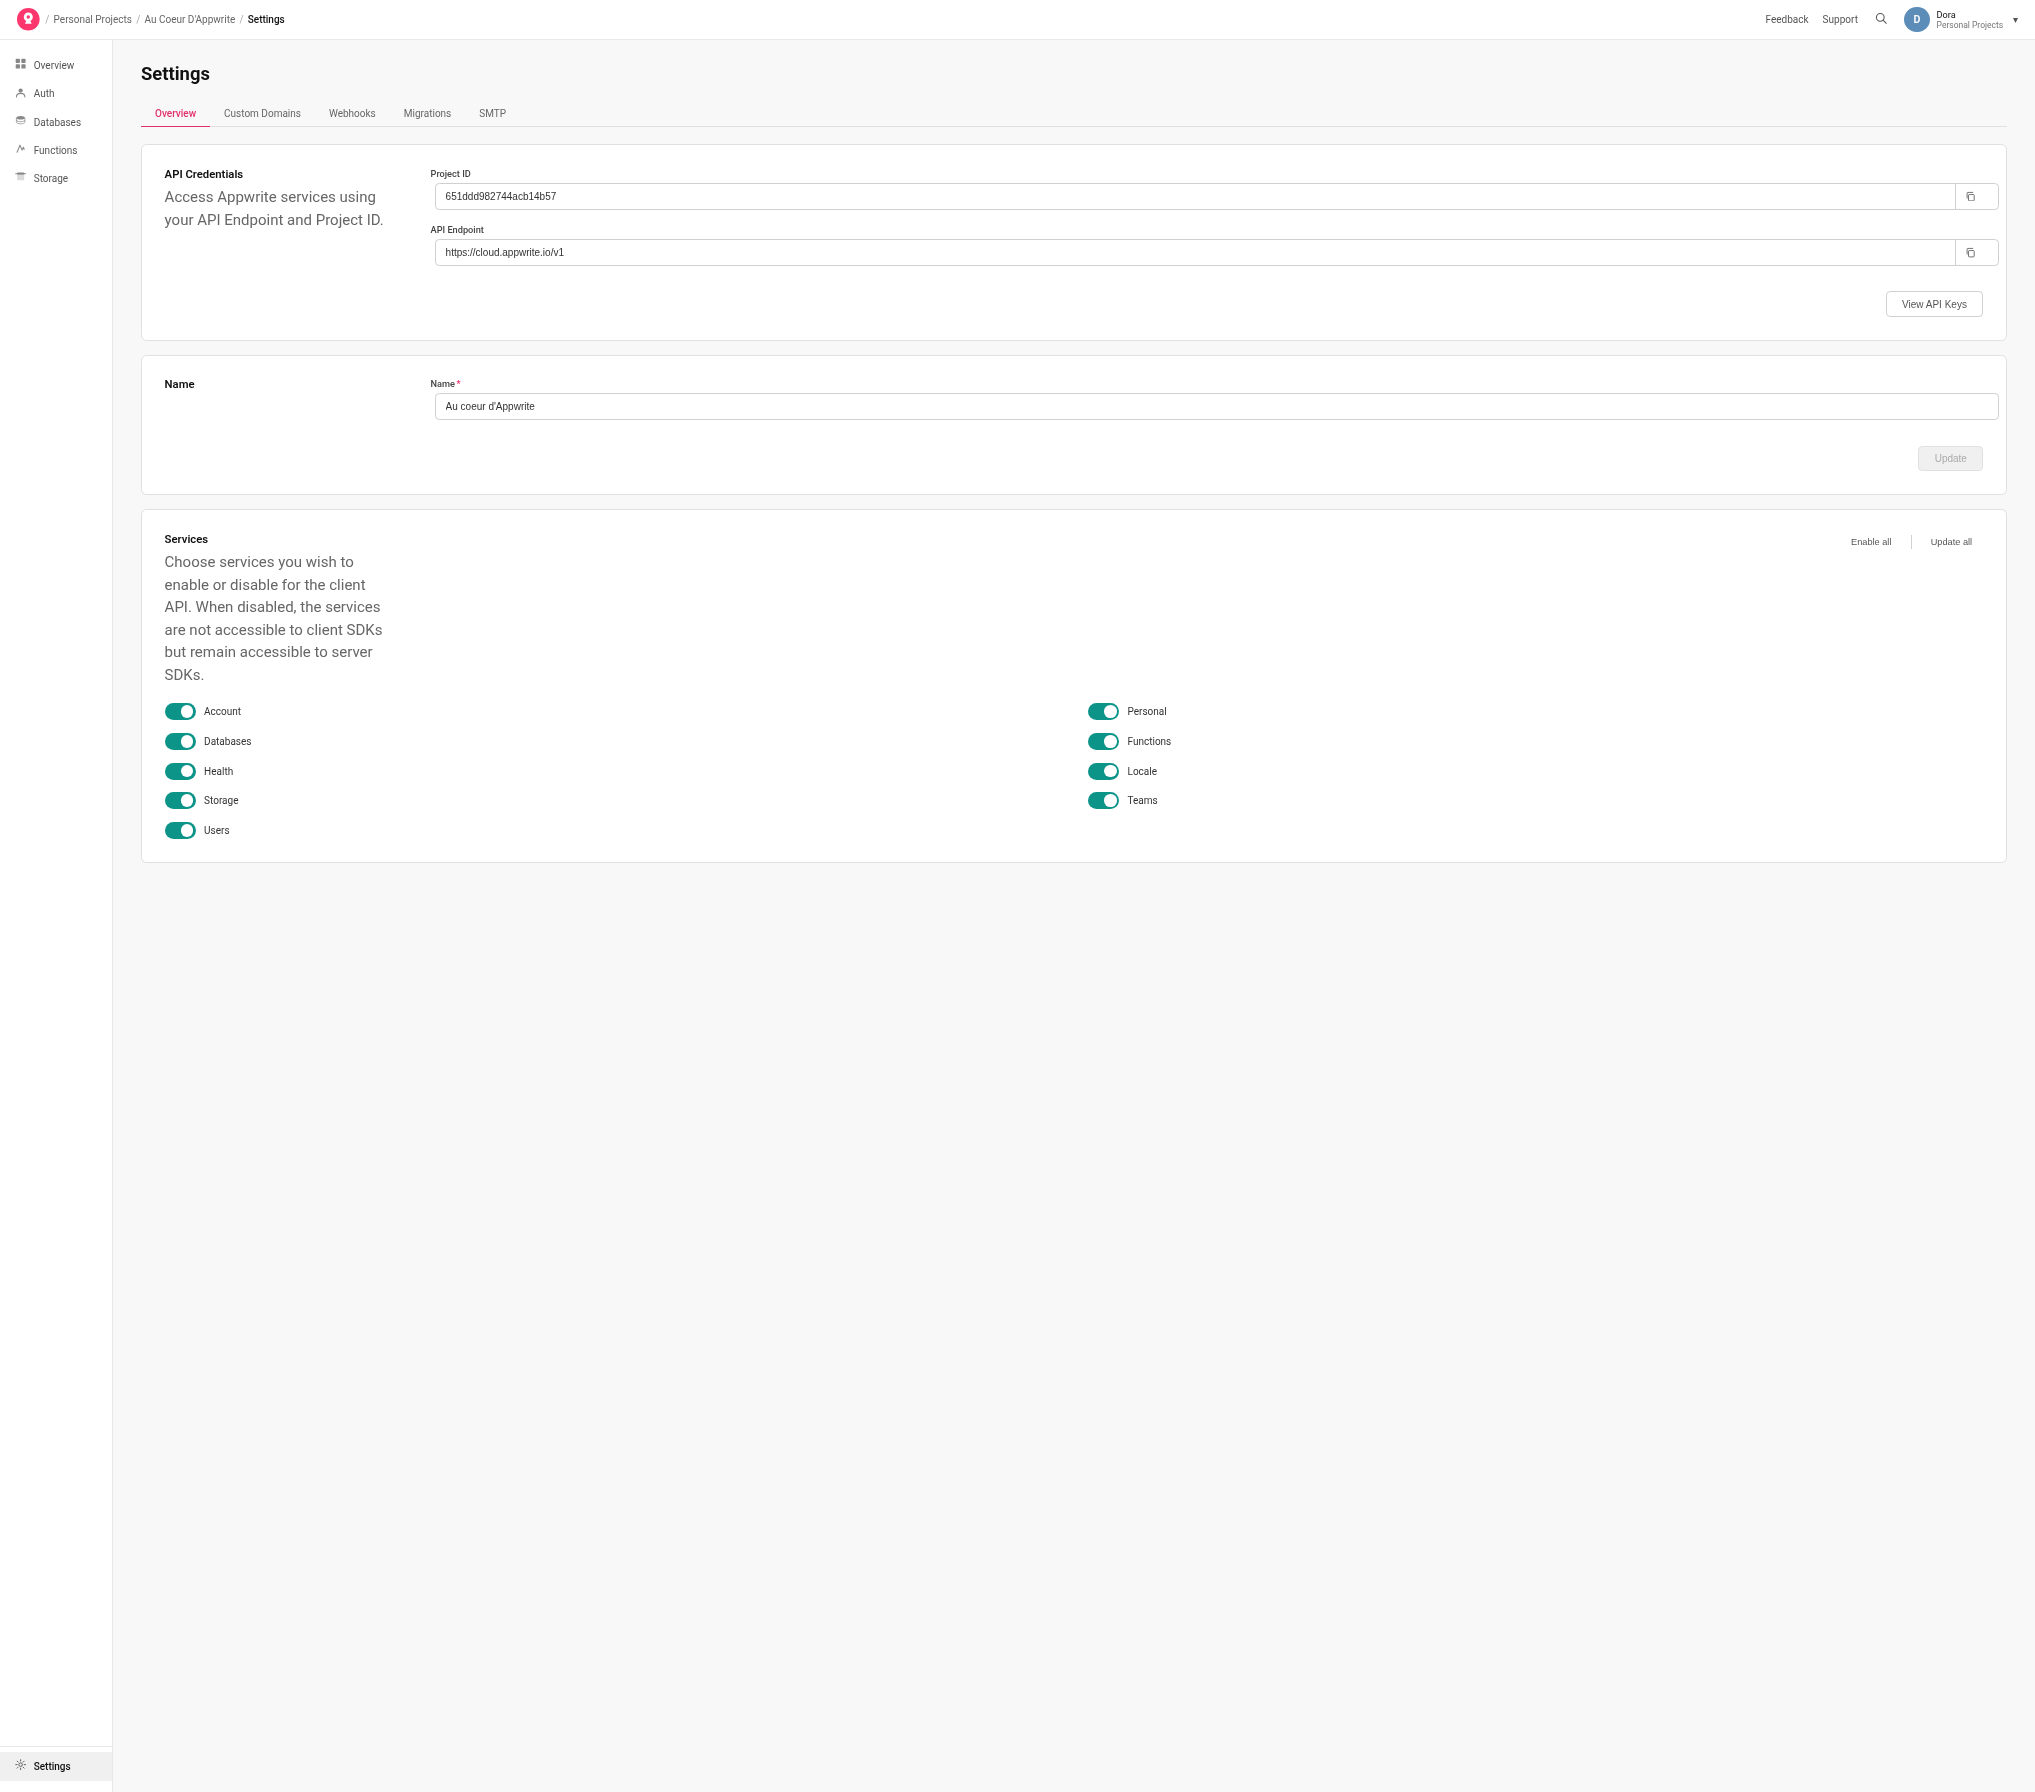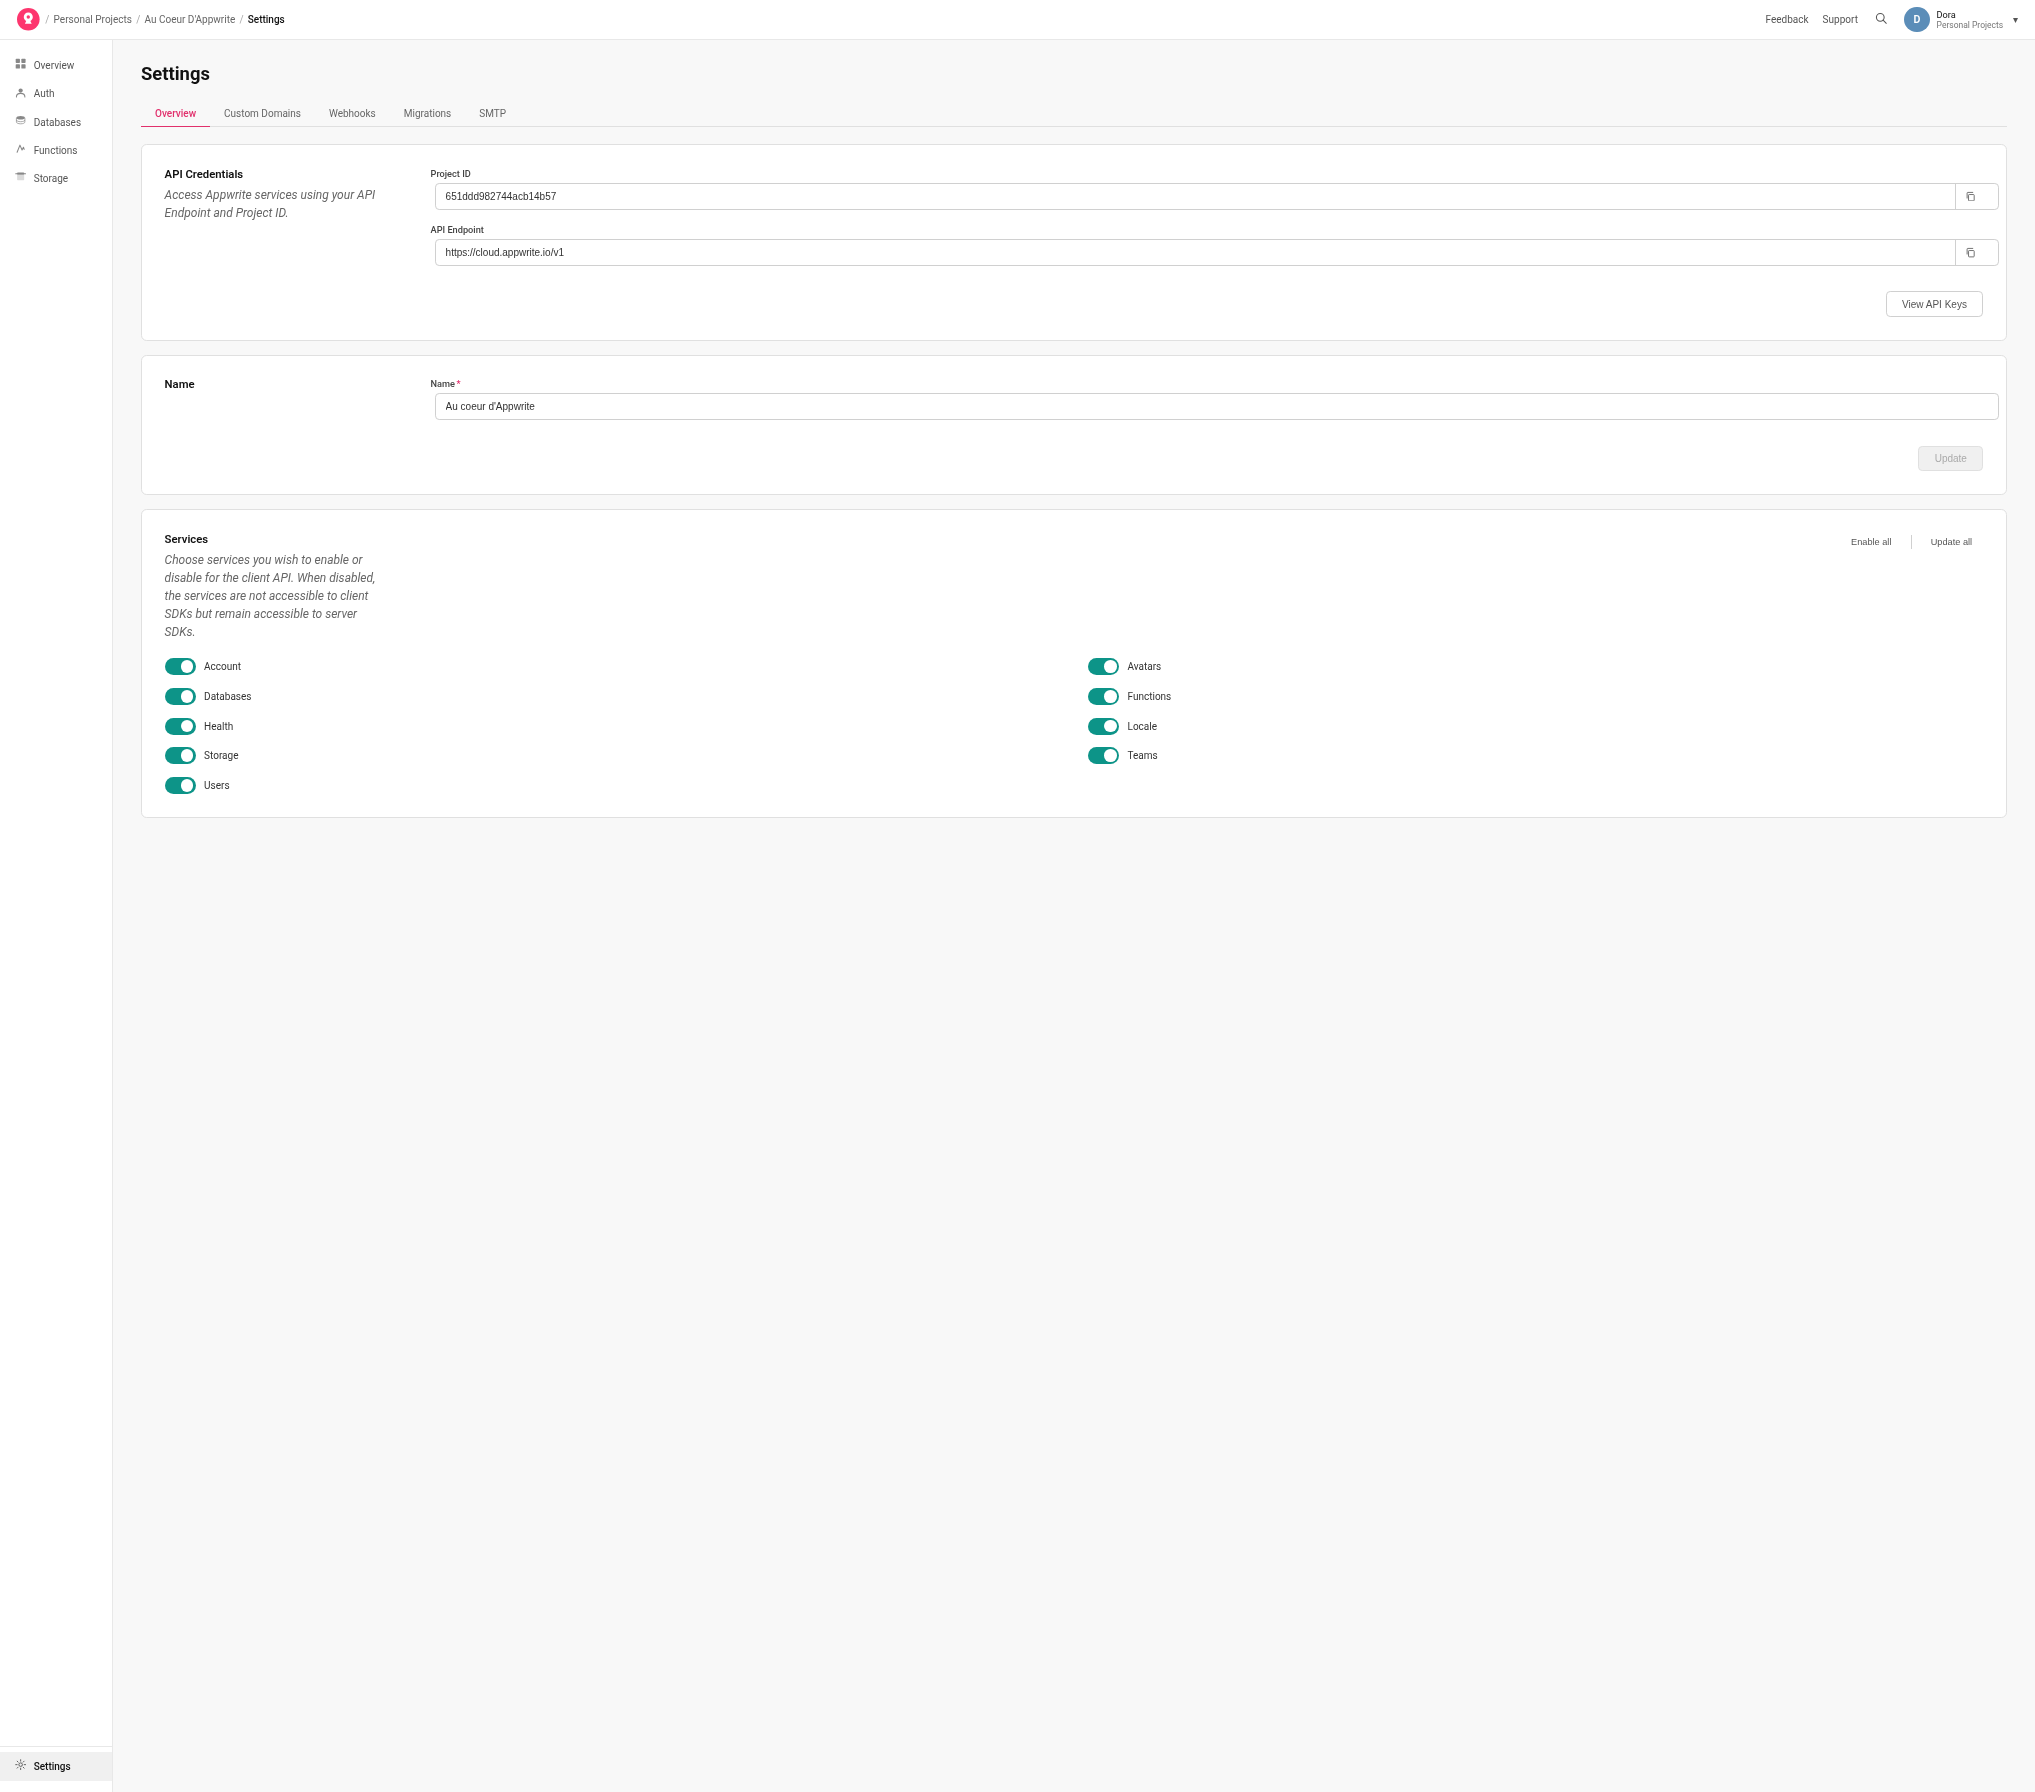--- a/index.html
+++ b/index.html
@@ -55,21 +55,21 @@
 
     
     .card {
       background: #fff; border: 0.7px solid #e0e0e0; border-radius: 5.7px;
       padding: 22.6px; margin-bottom: 14px;
     }
     .card-two-col { display: flex; gap: 28px; }
     .card-left { flex: 0 0 226px; }
     .card-right { flex: 1; }
     .card-section-title { font-size: 11.3px; font-weight: 600; color: #111; margin-bottom: 5.7px; }
-    .card-section-desc { color: #666; font-size: 12px; line-height: 1.5; font-style: italic; }
+    .card-section-desc { color: #666; font-size: 15px; line-height: 1.5; }
 
     
     .field-group { margin-bottom: 14px; }
     .field-label { font-size: 9.2px; font-weight: 500; color: #444; margin-bottom: 4.2px; display: flex; align-items: center; gap: 1.4px; margin-left: 12px; }
     .required { color: #e1306c; }
     .field-input-wrapper { position: relative; }
     .field-input {
       width: 100%; padding: 7px 31px 7px 10px; border: 0.7px solid #d0d0d0;
       border-radius: 4.2px; font-size: 10px; color: #333; background: #fff;
       outline: none;
@@ -313,21 +313,21 @@
         </label>
         <span class="service-label">Account</span>
       </div>
 
       <div class="service-item">
         <label class="toggle">
           <input type="checkbox" checked="" style="">
           <div class="toggle-track"></div>
           <div class="toggle-thumb"></div>
         </label>
-        <span class="service-label">Avatars</span>
+        <span class="service-label">Personal</span>
       </div>
 
       <div class="service-item">
         <label class="toggle">
           <input type="checkbox" checked="" style="">
           <div class="toggle-track"></div>
           <div class="toggle-thumb"></div>
         </label>
         <span class="service-label">Databases</span>
       </div>

